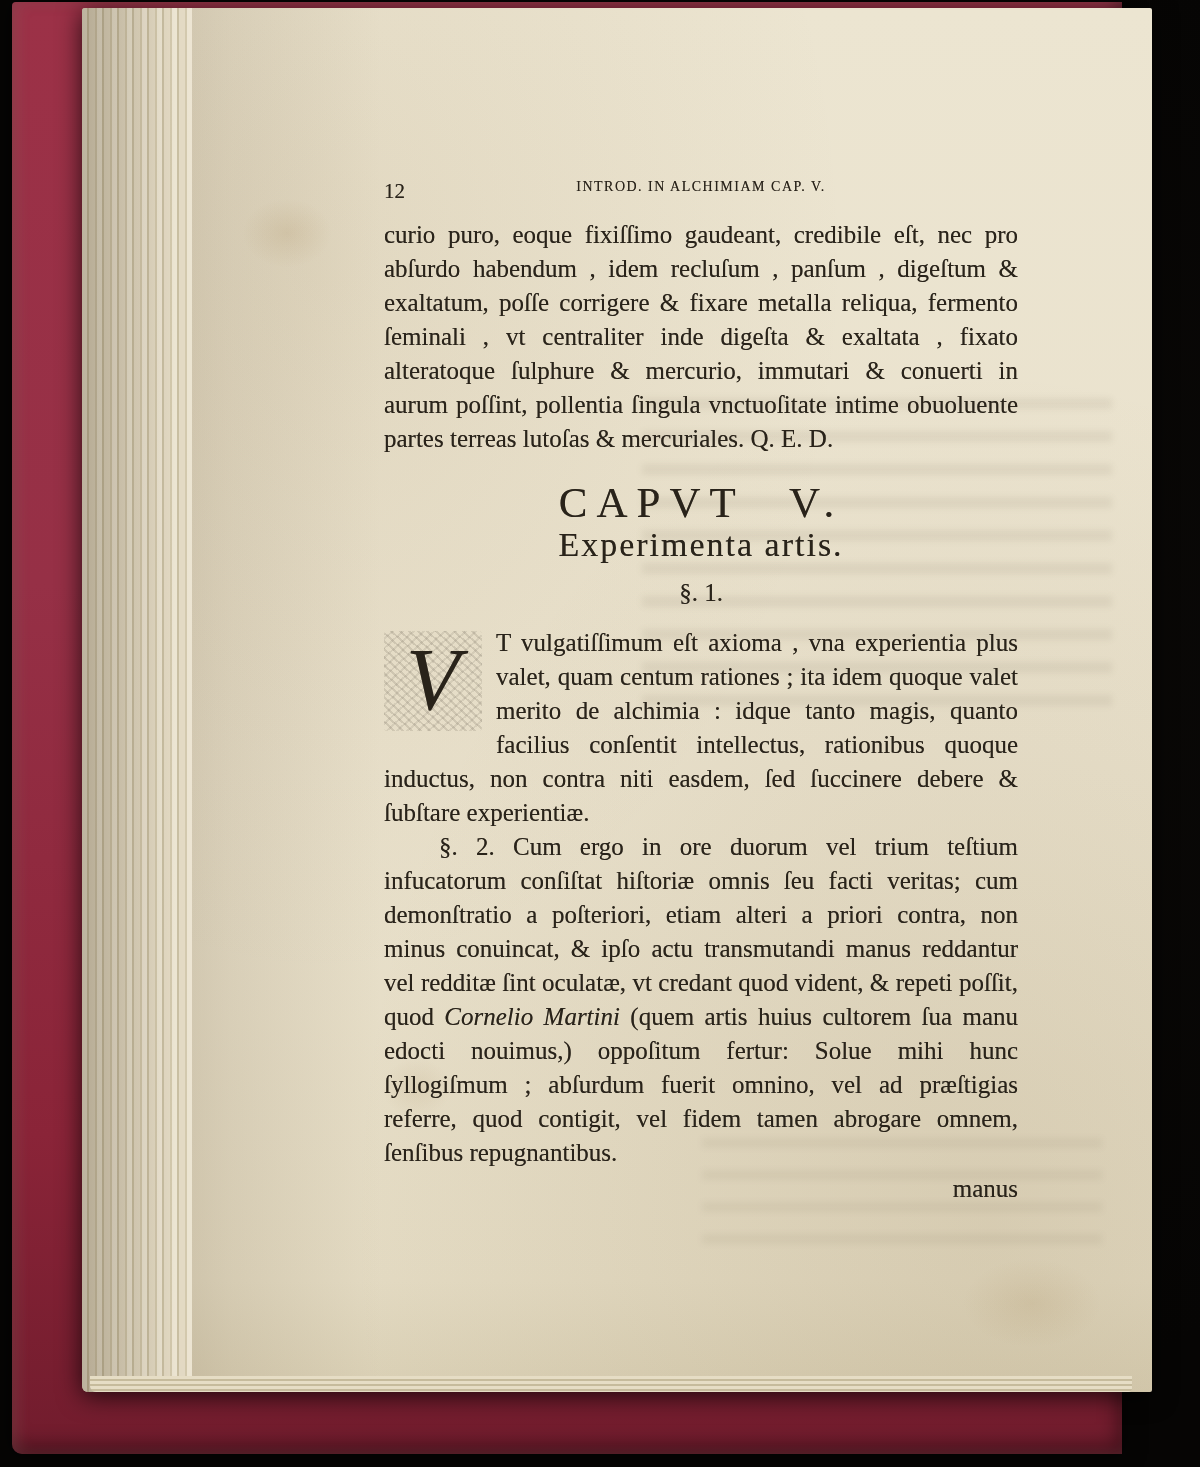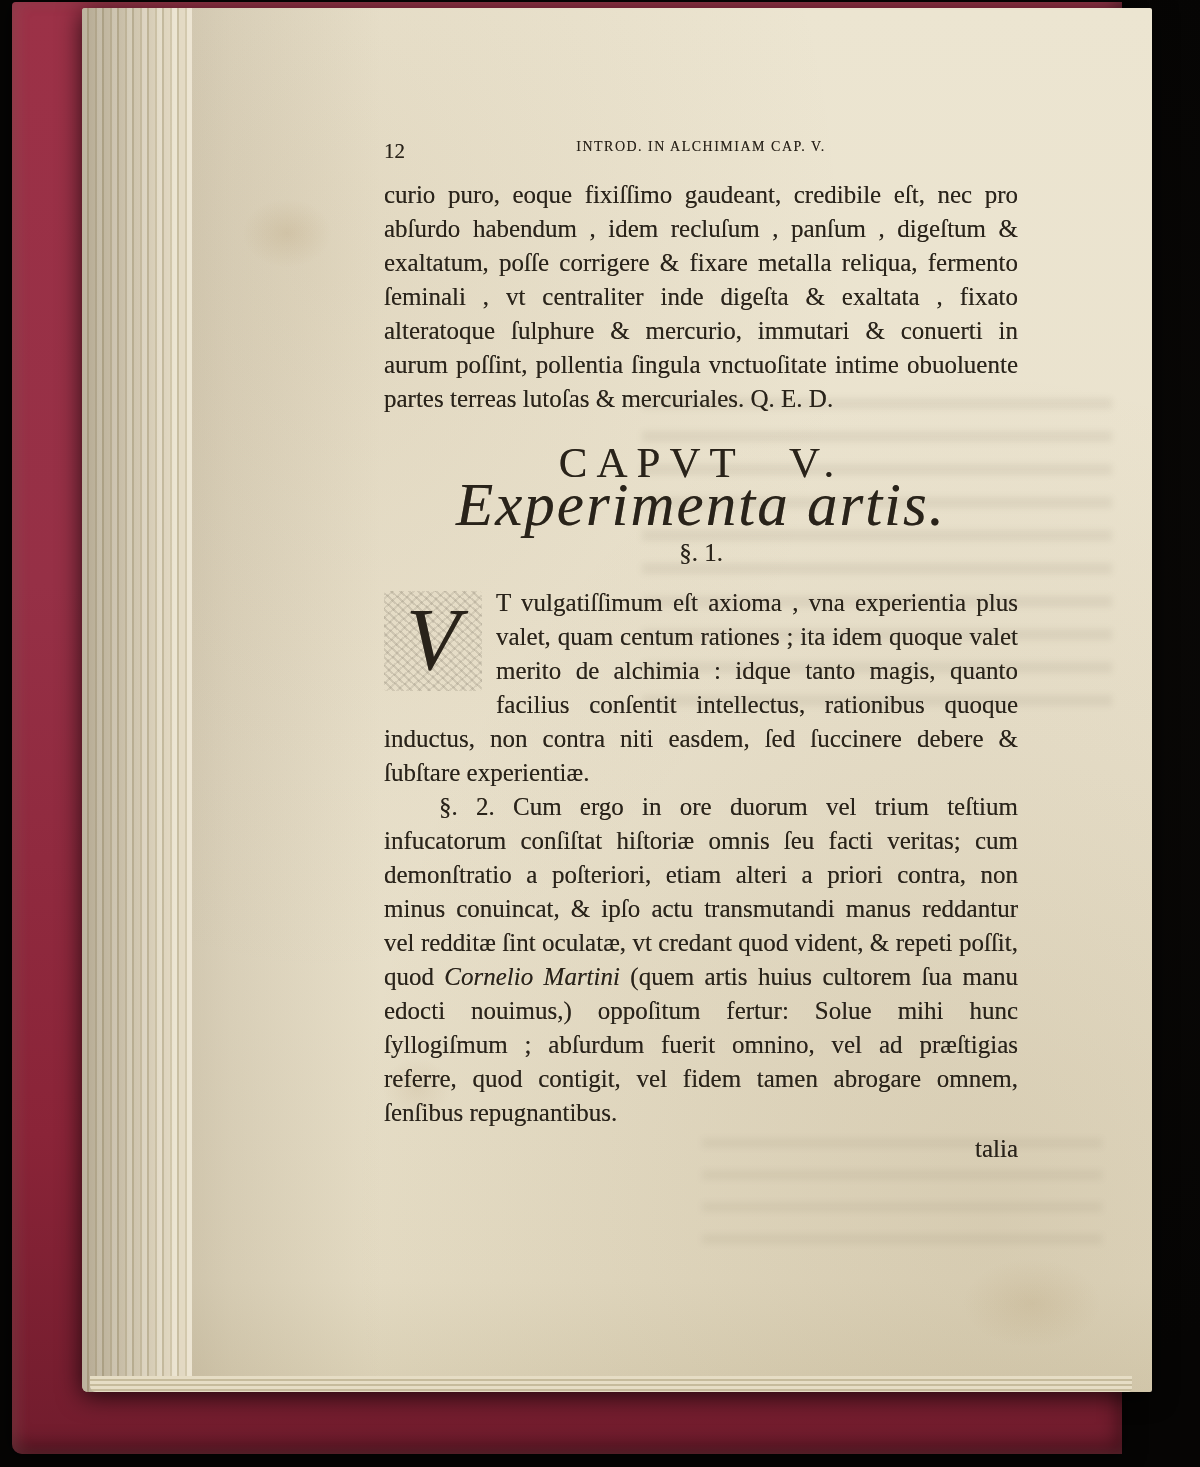--- a/index.html
+++ b/index.html
@@ -57,30 +57,30 @@
   .stain.s2 { left:880px; top:1250px; width:140px; height:90px;
     background:radial-gradient(ellipse, rgba(150,115,60,.12), rgba(0,0,0,0) 70%); }
   .stain.s3 { left:300px; top:1050px; width:70px; height:60px;
     background:radial-gradient(ellipse, rgba(140,105,55,.10), rgba(0,0,0,0) 70%); }
 
   
   .content { position:absolute; left:302px; top:122px; width:634px;
     color:#29231a; font-size:25px; line-height:34px;
     text-shadow:0 0 .6px rgba(41,35,26,.55); }
 
-  .header { position:relative; height:30px; margin-bottom:8px; }
+  .header { position:relative; height:30px; margin-bottom:8px;margin-top:40px; }
   .pagenum { position:absolute; left:0; top:4px; font-size:21px; }
   .running-title { text-align:center; font-size:14px; letter-spacing:1.5px; }
 
   p.body { text-align:justify; }
   .continuation { margin-top:18px; }
 
   .chapter-heading { text-align:center; font-size:43px; letter-spacing:9px;
     word-spacing:26px; margin-top:30px; }
-  .chapter-title { text-align:center; font-style:italic; font-size:61px;
+  .chapter-title { text-align:center; font-size:34px;
     letter-spacing:2px; margin-top:8px; }
   .section-mark { text-align:center; font-size:25px; margin-top:14px; }
 
   .sec1 { margin-top:16px; }
   .dropcap { float:left; width:98px; height:100px; margin:5px 14px 0 0;
     font-size:88px; line-height:98px; text-align:center; font-style:italic;
     background:
       repeating-linear-gradient(42deg, rgba(43,36,26,.12) 0 2px, rgba(0,0,0,0) 2px 6px),
       repeating-linear-gradient(-42deg, rgba(43,36,26,.09) 0 2px, rgba(0,0,0,0) 2px 7px);
     border-radius:4px; }
@@ -119,17 +119,17 @@
 
       <div class="chapter-title">Experimenta artis.</div>
 
       <div class="section-mark">§. 1.</div>
 
       <p class="body sec1"><span class="dropcap">V</span><span>T vulgatiſſimum eſt axioma , vna experientia plus valet, quam centum rationes ; ita idem quoque valet merito de alchimia : idque tanto magis, quanto facilius conſentit intellectus, rationibus quoque inductus, non contra niti easdem, ſed ſuccinere debere &amp; ſubſtare experientiæ.</span></p>
 
       <p class="body sec2"><span>§. 2.   Cum ergo in ore duorum vel trium teſtium infucatorum conſiſtat hiſtoriæ omnis ſeu facti veritas; cum demonſtratio a poſteriori, etiam alteri a priori contra, non minus conuincat, &amp; ipſo actu transmutandi manus reddantur vel redditæ ſint oculatæ, vt credant quod vident, &amp; repeti poſſit, quod </span><span class="it">Cornelio Martini</span><span> (quem artis huius cultorem ſua manu edocti nouimus,) oppoſitum fertur: Solue mihi hunc ſyllogiſmum ; abſurdum fuerit omnino, vel ad præſtigias referre, quod contigit, vel fidem tamen abrogare omnem, ſenſibus repugnantibus.</span></p>
 
 
-      <div class="catchword-row">talia</div>
+      <div class="catchword-row">manus</div>
 
     </div>
   </div>
 </div>
 
 </body></html>

